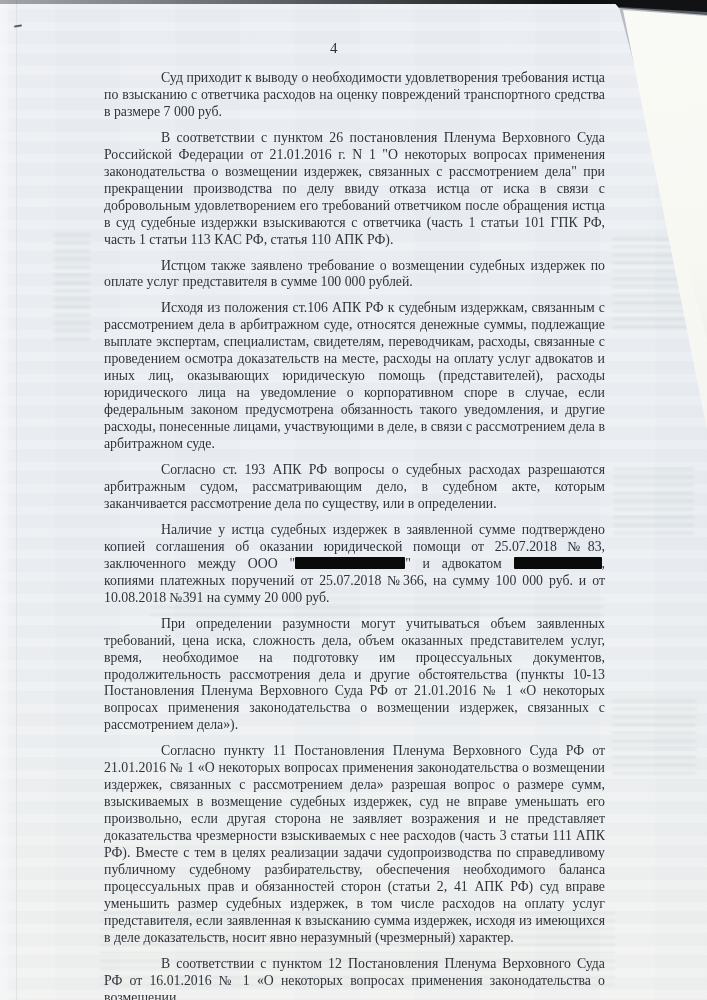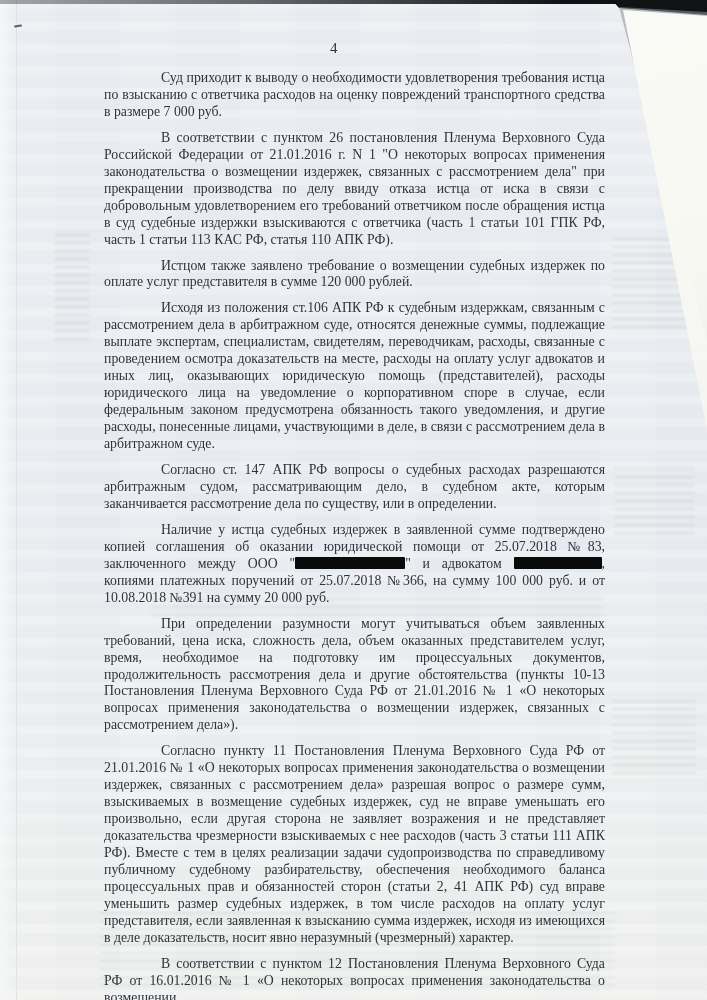--- a/index.html
+++ b/index.html
@@ -104,23 +104,23 @@
 <div class="ghost g3"></div>
 <div class="ghost g4"></div>
 <div class="ghost g5"></div>
 <div class="ghost g6"></div>
 
 <div class="page-number">4</div>
 
 <div class="doc-body">
     <p class="para">Суд приходит к выводу о необходимости удовлетворения требования истца по взысканию с ответчика расходов на оценку повреждений транспортного средства в размере 7 000 руб.</p>
     <p class="para">В соответствии с пунктом 26 постановления Пленума Верховного Суда Российской Федерации от 21.01.2016 г. N 1 "О некоторых вопросах применения законодательства о возмещении издержек, связанных с рассмотрением дела" при прекращении производства по делу ввиду отказа истца от иска в связи с добровольным удовлетворением его требований ответчиком после обращения истца в суд судебные издержки взыскиваются с ответчика (часть 1 статьи 101 ГПК РФ, часть 1 статьи 113 КАС РФ, статья 110 АПК РФ).</p>
-    <p class="para">Истцом также заявлено требование о возмещении судебных издержек по оплате услуг представителя в сумме 120 000 рублей.</p>
+    <p class="para">Истцом также заявлено требование о возмещении судебных издержек по оплате услуг представителя в сумме 100 000 рублей.</p>
     <p class="para">Исходя из положения ст.106 АПК РФ к судебным издержкам, связанным с рассмотрением дела в арбитражном суде, относятся денежные суммы, подлежащие выплате экспертам, специалистам, свидетелям, переводчикам, расходы, связанные с проведением осмотра доказательств на месте, расходы на оплату услуг адвокатов и иных лиц, оказывающих юридическую помощь (представителей), расходы юридического лица на уведомление о корпоративном споре в случае, если федеральным законом предусмотрена обязанность такого уведомления, и другие расходы, понесенные лицами, участвующими в деле, в связи с рассмотрением дела в арбитражном суде.</p>
-    <p class="para">Согласно ст. 147 АПК РФ вопросы о судебных расходах разрешаются арбитражным судом, рассматривающим дело, в судебном акте, которым заканчивается рассмотрение дела по существу, или в определении.</p>
+    <p class="para">Согласно ст. 193 АПК РФ вопросы о судебных расходах разрешаются арбитражным судом, рассматривающим дело, в судебном акте, которым заканчивается рассмотрение дела по существу, или в определении.</p>
     <p class="para">Наличие у истца судебных издержек в заявленной сумме подтверждено копией соглашения об оказании юридической помощи от 25.07.2018 №83, заключенного между ООО "<span class="redacted" style="width: 110px;"></span>" и адвокатом <span class="redacted" style="width: 88px;"></span>, копиями платежных поручений от 25.07.2018 №366, на сумму 100 000 руб. и от 10.08.2018 №391 на сумму 20 000 руб.</p>
     <p class="para">При определении разумности могут учитываться объем заявленных требований, цена иска, сложность дела, объем оказанных представителем услуг, время, необходимое на подготовку им процессуальных документов, продолжительность рассмотрения дела и другие обстоятельства (пункты 10-13 Постановления Пленума Верховного Суда РФ от 21.01.2016 № 1 «О некоторых вопросах применения законодательства о возмещении издержек, связанных с рассмотрением дела»).</p>
     <p class="para">Согласно пункту 11 Постановления Пленума Верховного Суда РФ от 21.01.2016 № 1 «О некоторых вопросах применения законодательства о возмещении издержек, связанных с рассмотрением дела» разрешая вопрос о размере сумм, взыскиваемых в возмещение судебных издержек, суд не вправе уменьшать его произвольно, если другая сторона не заявляет возражения и не представляет доказательства чрезмерности взыскиваемых с нее расходов (часть 3 статьи 111 АПК РФ). Вместе с тем в целях реализации задачи судопроизводства по справедливому публичному судебному разбирательству, обеспечения необходимого баланса процессуальных прав и обязанностей сторон (статьи 2, 41 АПК РФ) суд вправе уменьшить размер судебных издержек, в том числе расходов на оплату услуг представителя, если заявленная к взысканию сумма издержек, исходя из имеющихся в деле доказательств, носит явно неразумный (чрезмерный) характер.</p>
     <p class="para">В соответствии с пунктом 12 Постановления Пленума Верховного Суда РФ от 16.01.2016 № 1 «О некоторых вопросах применения законодательства о возмещении</p>
   </div>
 
 <div class="scan-left-strip"></div>
 <div class="scan-speck"></div>
 <div class="scan-top-edge"></div>
 <div class="scan-corner-black"></div>

